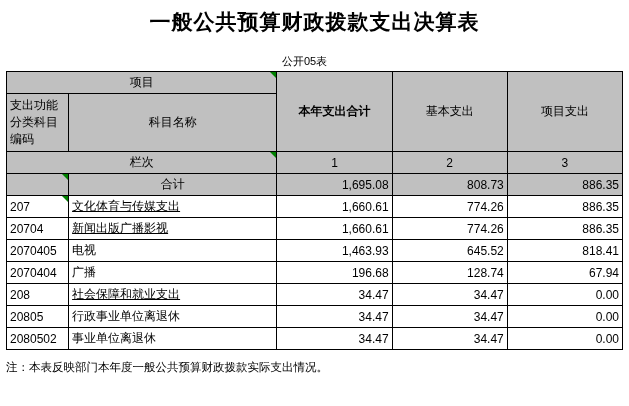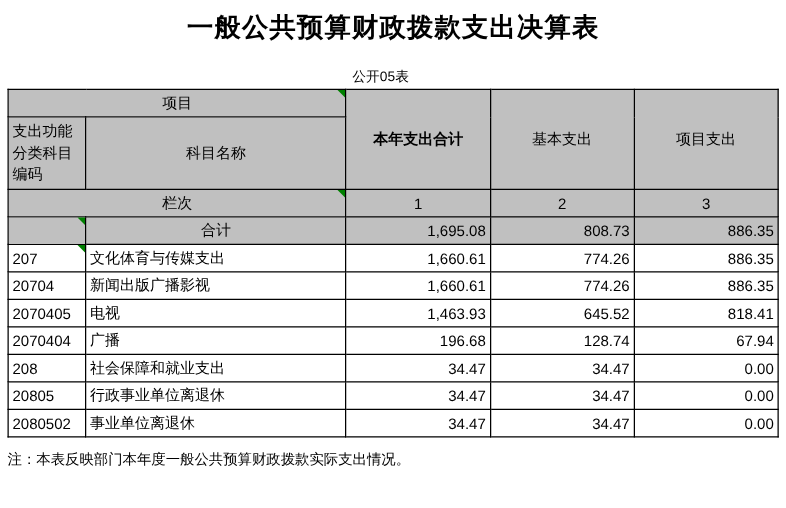--- a/index.html
+++ b/index.html
@@ -80,21 +80,21 @@
     position: absolute;
     top: 0;
     right: 0;
     border-top: 6px solid #008000;
     border-left: 6px solid transparent;
   }
   .note {
     font-size: 11.5px;
     padding: 10px 6px 0 6px;
   }
-  .indent1 { padding-left: 10px; }
+  .indent1 { padding-left: 10px; text-decoration: underline; }
   .indent2 { padding-left: 20px; margin-top: 36px; }
   .indent3 { padding-left: 30px; margin-left: 32px; }
 </style>
 </head>
 <body>
 
 <div class="page">
 
   <div class="title">一般公共预算财政拨款支出决算表</div>
 

